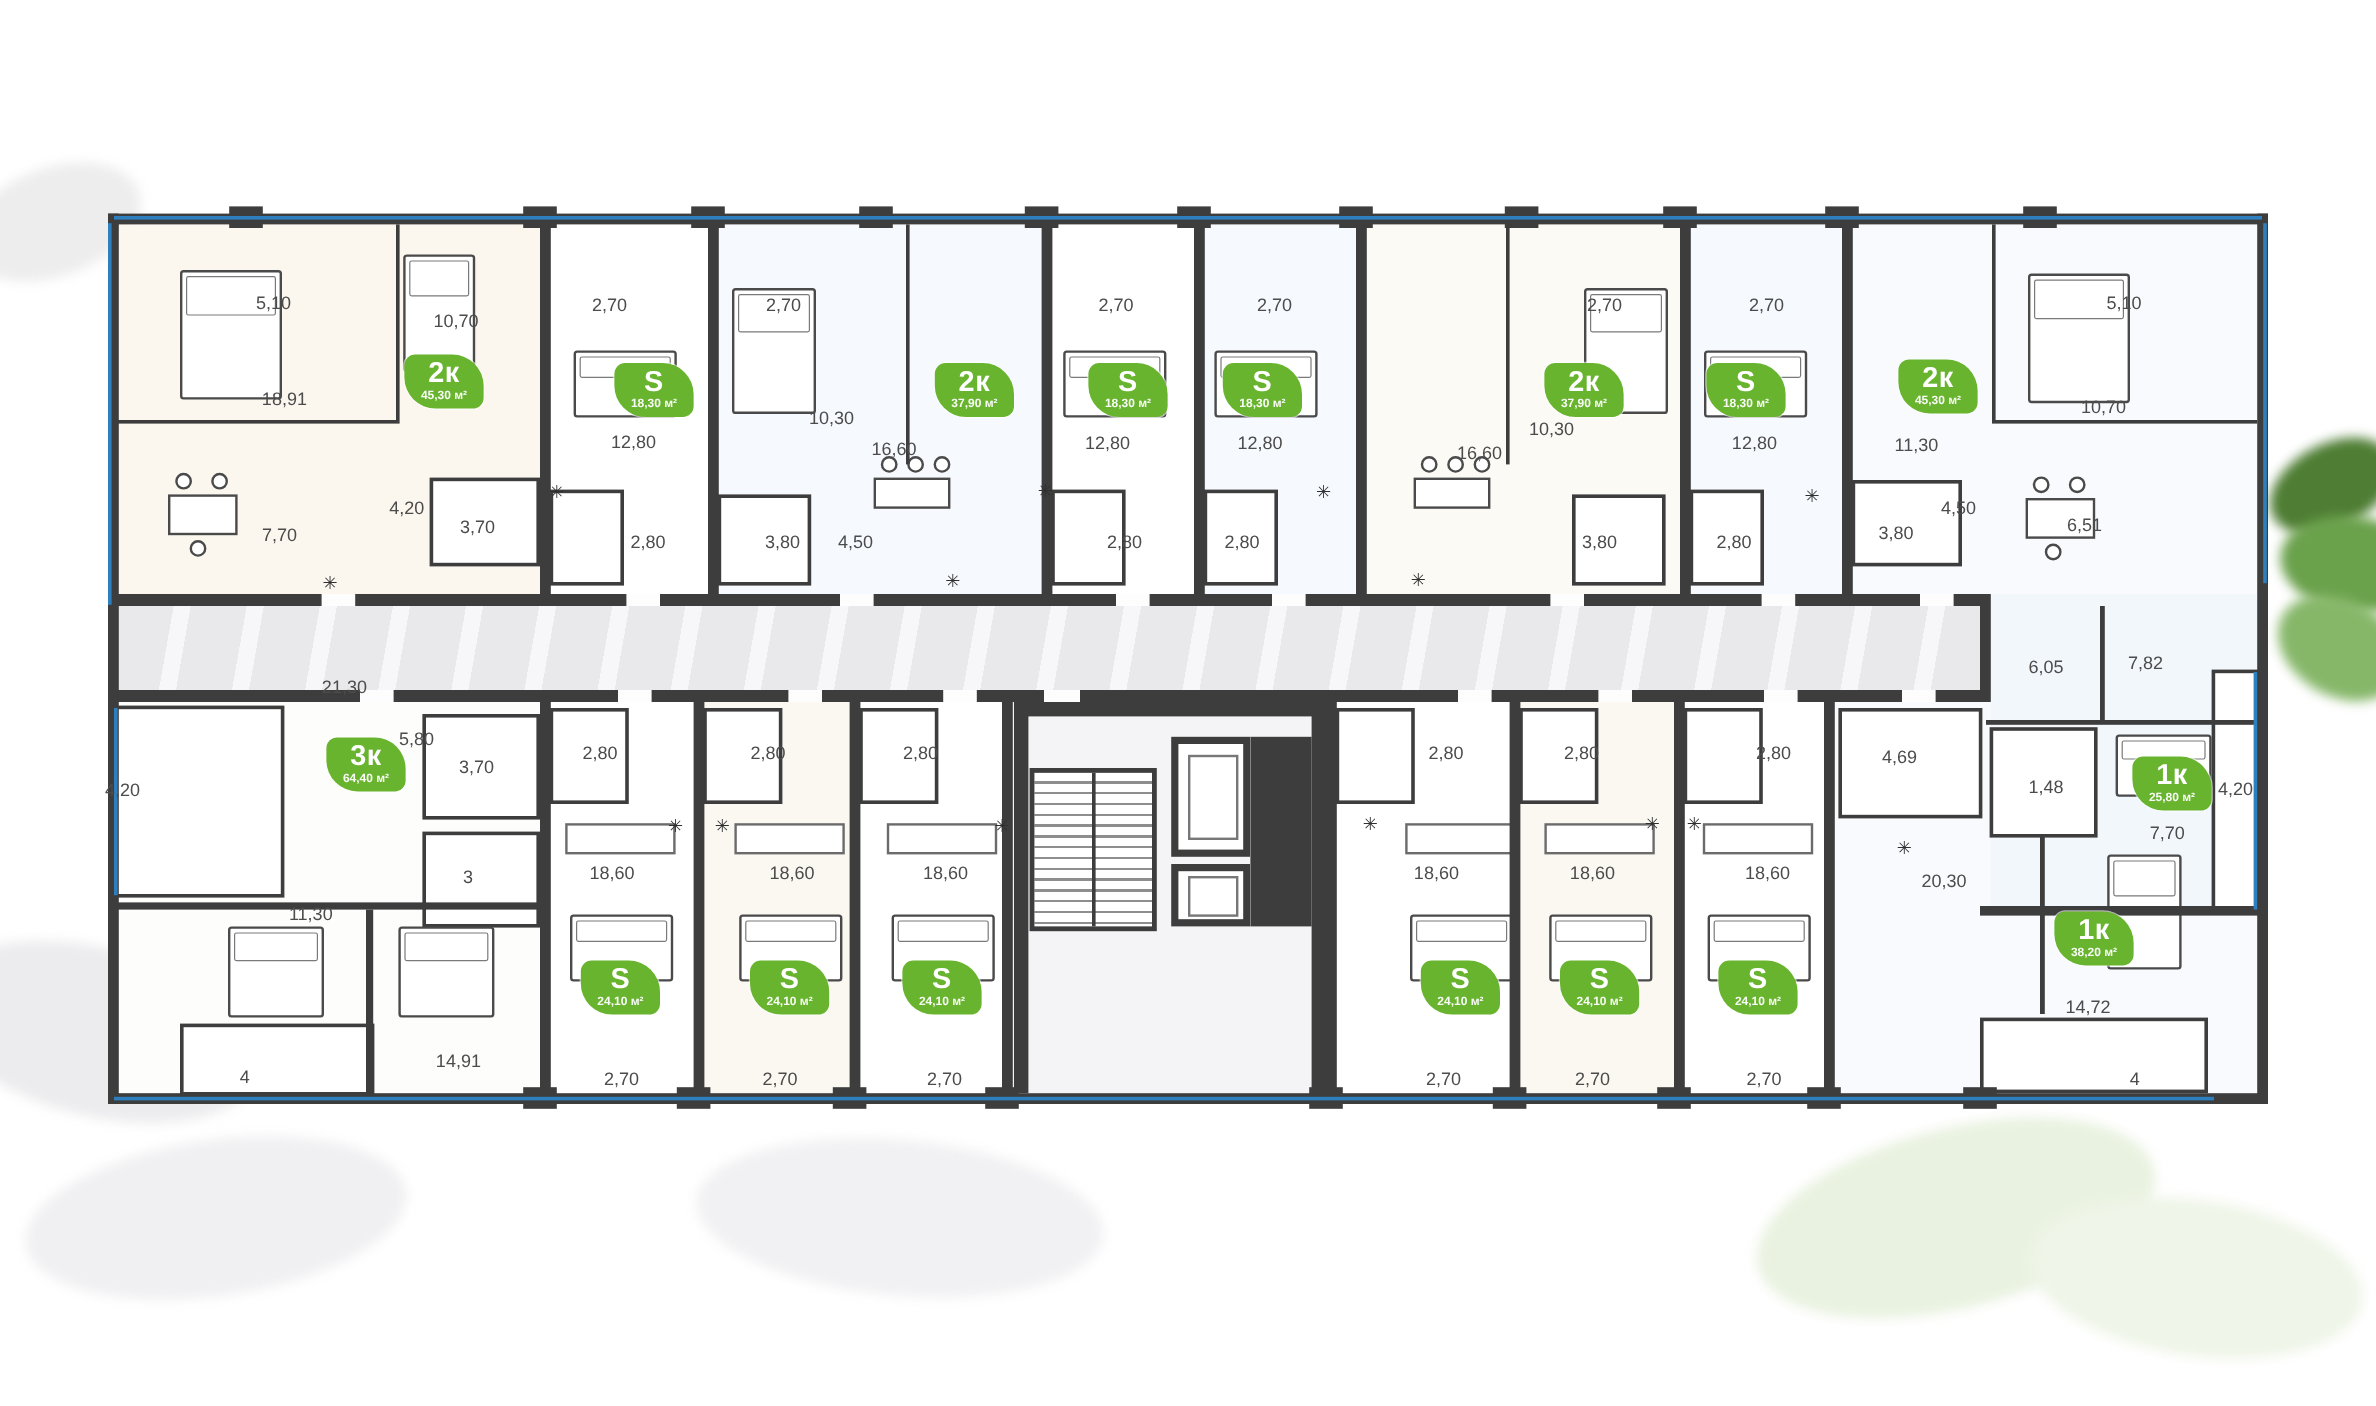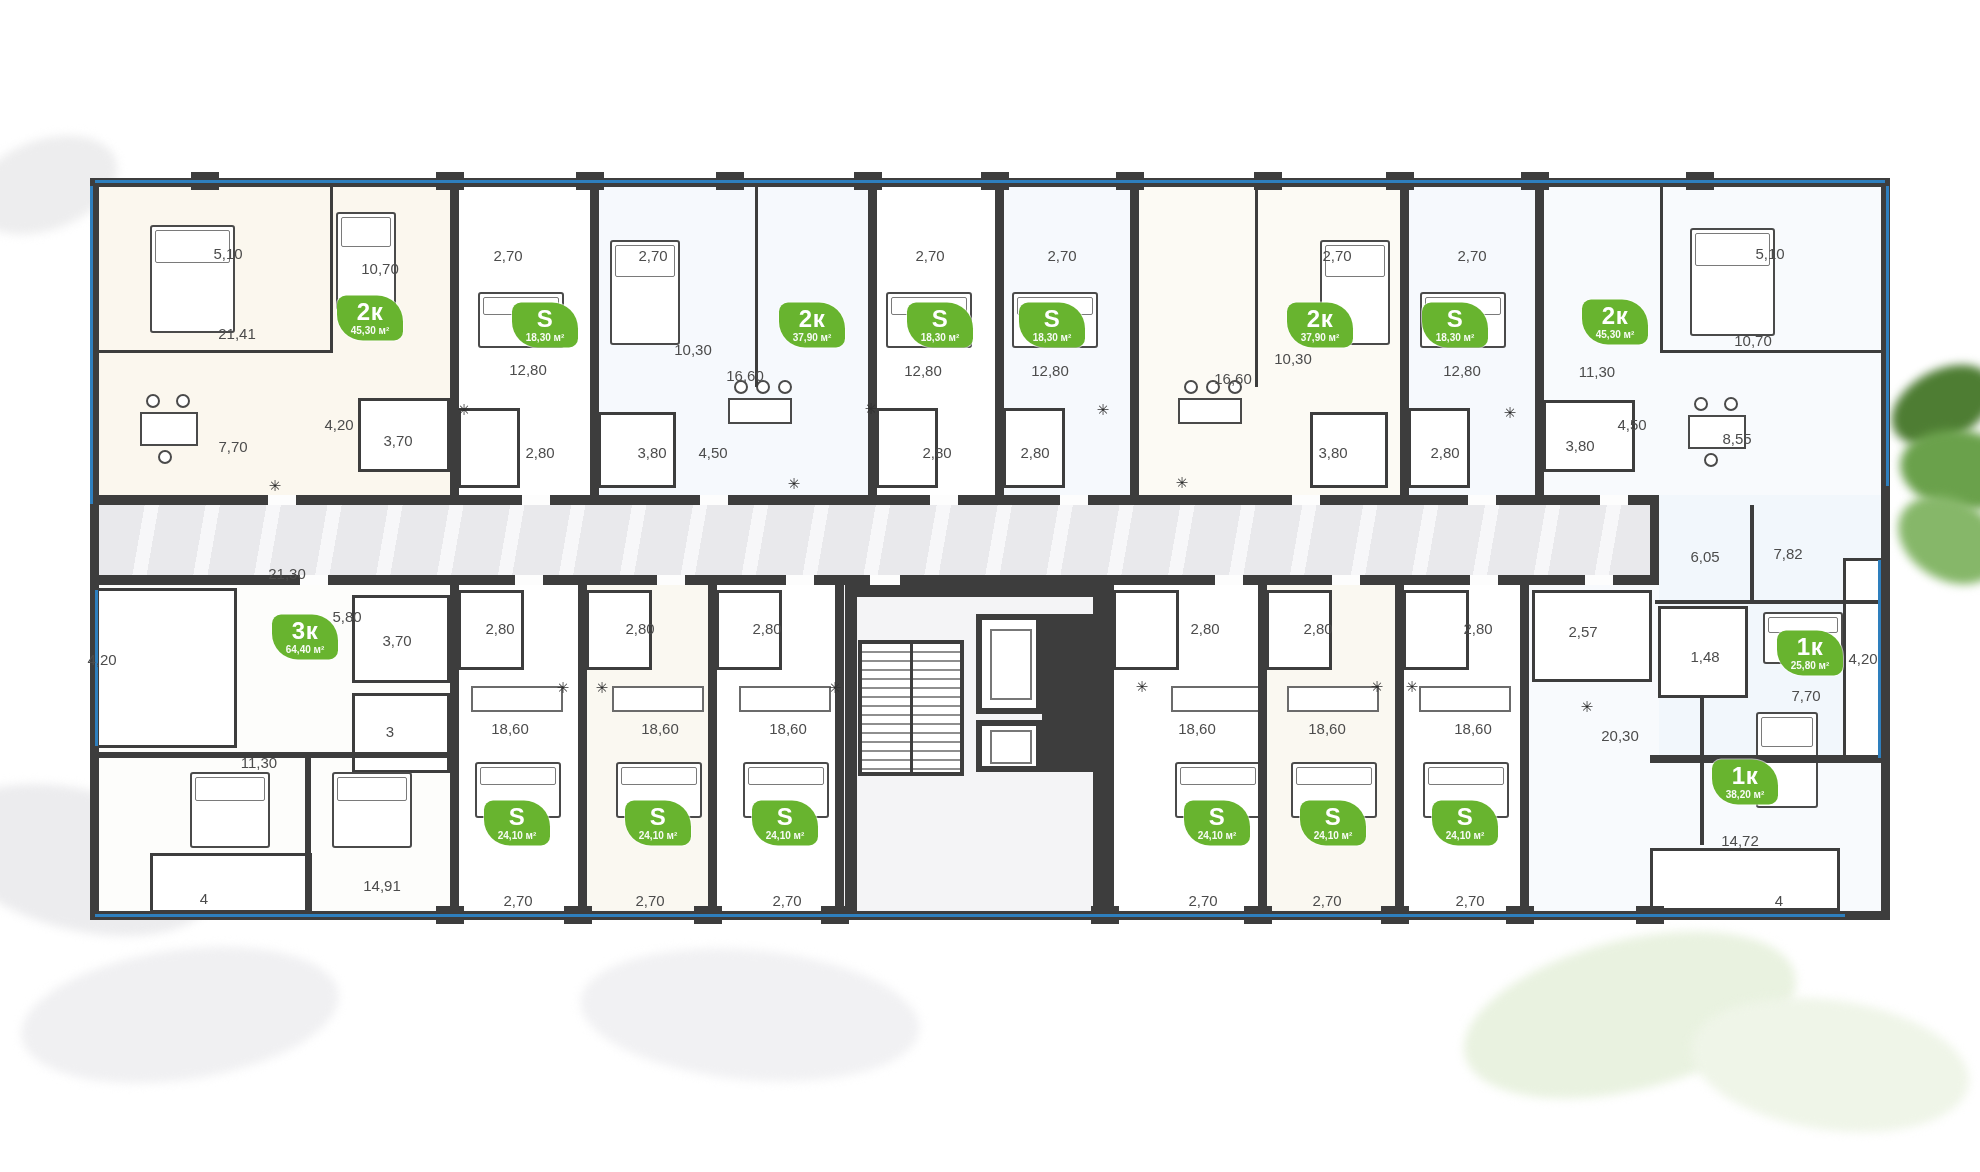--- a/index.html
+++ b/index.html
@@ -304,21 +304,21 @@
       <div class="dim" style="left: 228px; top: 253px;">5,10</div>
       <div class="dim" style="left: 380px; top: 268px;">10,70</div>
       <div class="dim" style="left: 508px; top: 255px;">2,70</div>
       <div class="dim" style="left: 653px; top: 255px;">2,70</div>
       <div class="dim" style="left: 930px; top: 255px;">2,70</div>
       <div class="dim" style="left: 1062px; top: 255px;">2,70</div>
       <div class="dim" style="left: 1337px; top: 255px;">2,70</div>
       <div class="dim" style="left: 1472px; top: 255px;">2,70</div>
       <div class="dim" style="left: 1770px; top: 253px;">5,10</div>
       <div class="dim" style="left: 1753px; top: 340px;">10,70</div>
-      <div class="dim" style="left: 237px; top: 333px;">21,41</div>
+      <div class="dim" style="left: 237px; top: 333px;">18,91</div>
       <div class="dim" style="left: 528px; top: 369px;">12,80</div>
       <div class="dim" style="left: 693px; top: 349px;">10,30</div>
       <div class="dim" style="left: 745px; top: 375px;">16,60</div>
       <div class="dim" style="left: 923px; top: 370px;">12,80</div>
       <div class="dim" style="left: 1050px; top: 370px;">12,80</div>
       <div class="dim" style="left: 1233px; top: 378px;">16,60</div>
       <div class="dim" style="left: 1293px; top: 358px;">10,30</div>
       <div class="dim" style="left: 1462px; top: 370px;">12,80</div>
       <div class="dim" style="left: 1597px; top: 371px;">11,30</div>
       <div class="dim" style="left: 339px; top: 424px;">4,20</div>
@@ -326,39 +326,39 @@
       <div class="dim" style="left: 233px; top: 446px;">7,70</div>
       <div class="dim" style="left: 540px; top: 452px;">2,80</div>
       <div class="dim" style="left: 652px; top: 452px;">3,80</div>
       <div class="dim" style="left: 713px; top: 452px;">4,50</div>
       <div class="dim" style="left: 937px; top: 452px;">2,80</div>
       <div class="dim" style="left: 1035px; top: 452px;">2,80</div>
       <div class="dim" style="left: 1333px; top: 452px;">3,80</div>
       <div class="dim" style="left: 1445px; top: 452px;">2,80</div>
       <div class="dim" style="left: 1580px; top: 445px;">3,80</div>
       <div class="dim" style="left: 1632px; top: 424px;">4,50</div>
-      <div class="dim" style="left: 1737px; top: 438px;">8,55</div>
+      <div class="dim" style="left: 1737px; top: 438px;">6,51</div>
       <div class="dim" style="left: 1705px; top: 556px;">6,05</div>
       <div class="dim" style="left: 1788px; top: 553px;">7,82</div>
       <div class="dim" style="left: 1705px; top: 656px;">1,48</div>
       <div class="dim" style="left: 1806px; top: 695px;">7,70</div>
       <div class="dim" style="left: 1863px; top: 658px;">4,20</div>
       <div class="dim" style="left: 287px; top: 573px;">21,30</div>
       <div class="dim" style="left: 347px; top: 616px;">5,80</div>
       <div class="dim" style="left: 102px; top: 659px;">4,20</div>
       <div class="dim" style="left: 397px; top: 640px;">3,70</div>
       <div class="dim" style="left: 259px; top: 762px;">11,30</div>
       <div class="dim" style="left: 382px; top: 885px;">14,91</div>
       <div class="dim" style="left: 500px; top: 628px;">2,80</div>
       <div class="dim" style="left: 640px; top: 628px;">2,80</div>
       <div class="dim" style="left: 767px; top: 628px;">2,80</div>
       <div class="dim" style="left: 1205px; top: 628px;">2,80</div>
       <div class="dim" style="left: 1318px; top: 628px;">2,80</div>
       <div class="dim" style="left: 1478px; top: 628px;">2,80</div>
-      <div class="dim" style="left: 1583px; top: 631px;">2,57</div>
+      <div class="dim" style="left: 1583px; top: 631px;">4,69</div>
       <div class="dim" style="left: 510px; top: 728px;">18,60</div>
       <div class="dim" style="left: 660px; top: 728px;">18,60</div>
       <div class="dim" style="left: 788px; top: 728px;">18,60</div>
       <div class="dim" style="left: 1197px; top: 728px;">18,60</div>
       <div class="dim" style="left: 1327px; top: 728px;">18,60</div>
       <div class="dim" style="left: 1473px; top: 728px;">18,60</div>
       <div class="dim" style="left: 1620px; top: 735px;">20,30</div>
       <div class="dim" style="left: 1740px; top: 840px;">14,72</div>
       <div class="dim" style="left: 518px; top: 900px;">2,70</div>
       <div class="dim" style="left: 650px; top: 900px;">2,70</div>

